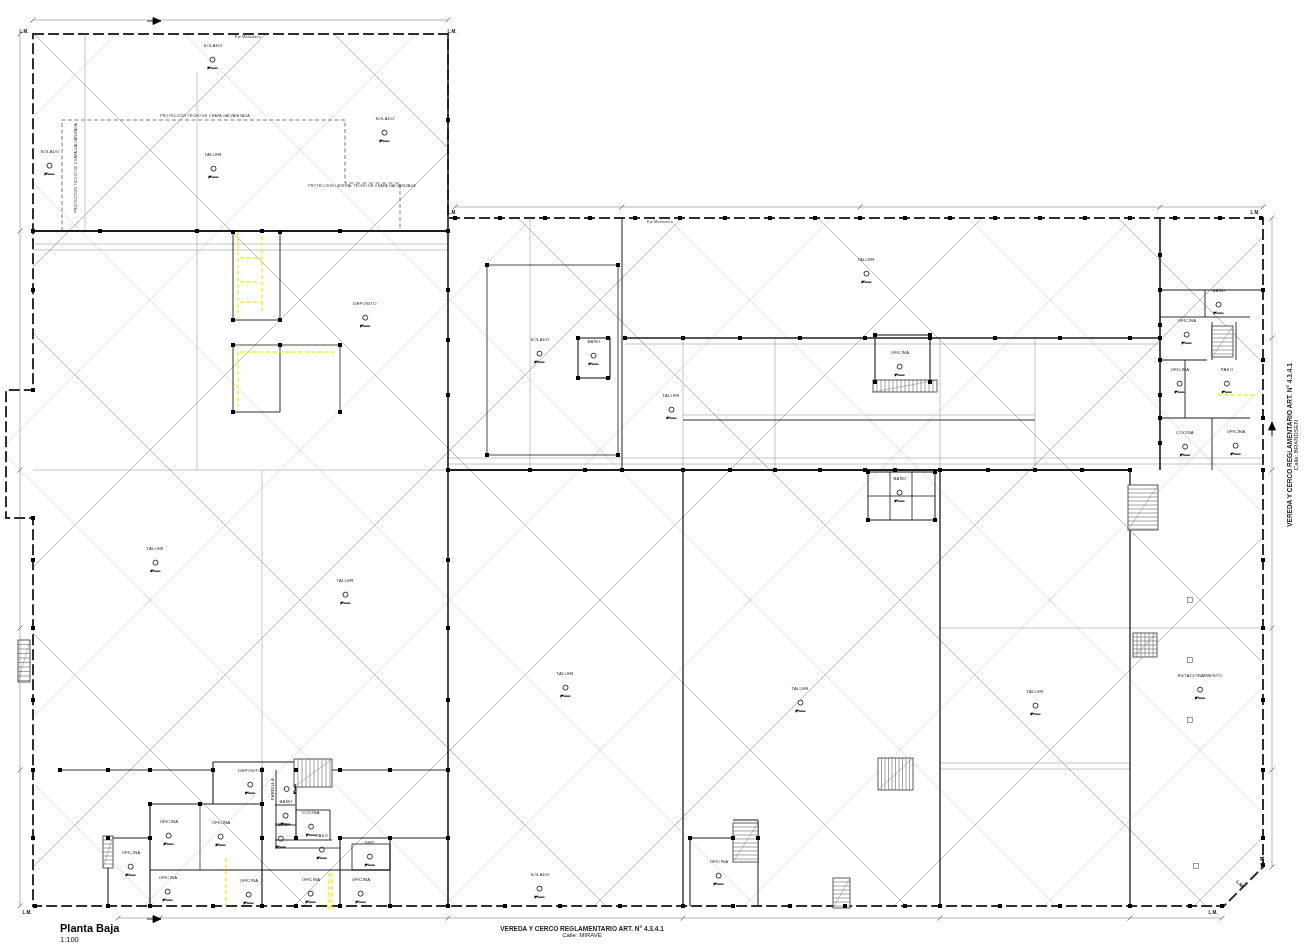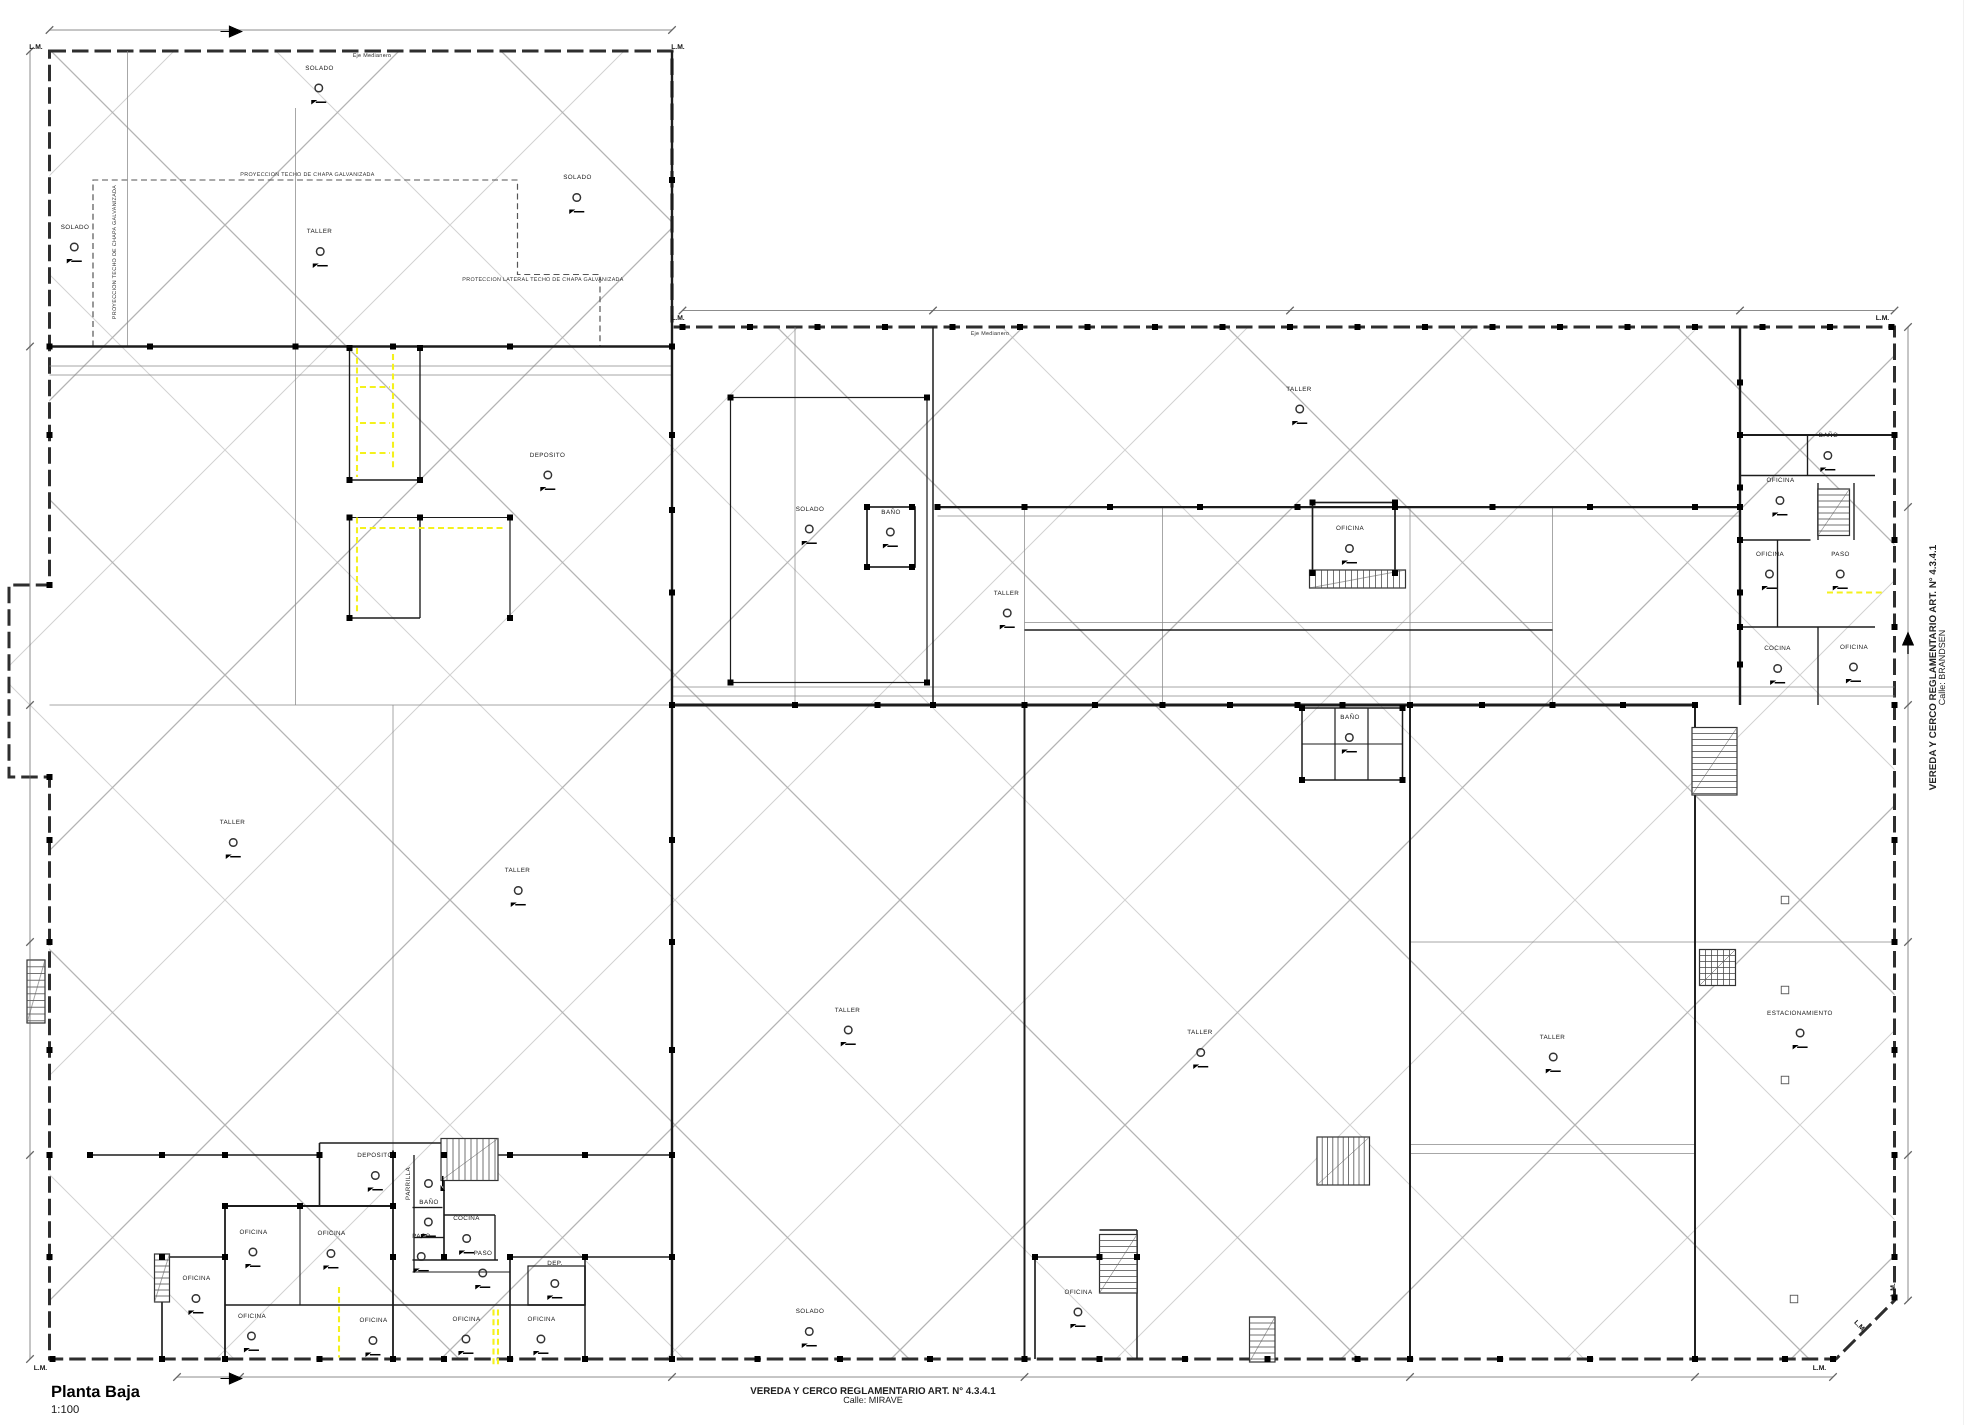--- a/index.html
+++ b/index.html
@@ -8,21 +8,21 @@
   .plan svg{position:absolute;left:0;top:0;}
   .layer{position:absolute;left:0;top:0;width:100%;height:100%;pointer-events:none;}
   .room-label{position:absolute;transform:translate(-50%,-50%);text-align:center;line-height:1.1;}
   .rl-text{font-size:4.2px;letter-spacing:.25px;color:#1a1a1a;white-space:nowrap;}
   .rl-circ{display:inline-block;width:4px;height:4px;border:.5px solid #333;border-radius:50%;margin-top:.5px;}
   .rl-flag{display:flex;align-items:center;justify-content:center;height:4px;margin-top:.5px;}
   .rl-tri{width:0;height:0;border-top:3px solid #000;border-right:4px solid transparent;}
   .rl-bar{width:7px;height:1px;background:#000;margin-left:-1px;}
   .lm{position:absolute;transform:translate(-50%,-50%);font-size:4.5px;font-weight:bold;color:#111;white-space:nowrap;}
   .anno{position:absolute;transform:translate(-50%,-50%);font-size:3.6px;color:#333;white-space:nowrap;letter-spacing:.2px;}
-  .title-block{position:absolute;left:34px;top:922px;}
+  .title-block{position:absolute;left:60px;top:922px;}
   .tb-title{font-size:11px;font-weight:bold;color:#000;}
   .tb-scale{font-size:7.5px;color:#111;margin-top:1px;}
   .street-bottom{position:absolute;left:582px;top:931px;transform:translate(-50%,-50%);text-align:center;}
   .sb-1{font-size:6.5px;font-weight:bold;white-space:nowrap;}
   .sb-2{font-size:6px;white-space:nowrap;}
   .street-right{position:absolute;left:1292px;top:445px;transform:translate(-50%,-50%) rotate(-90deg);text-align:center;}
 </style>
 </head>
 <body>
 

